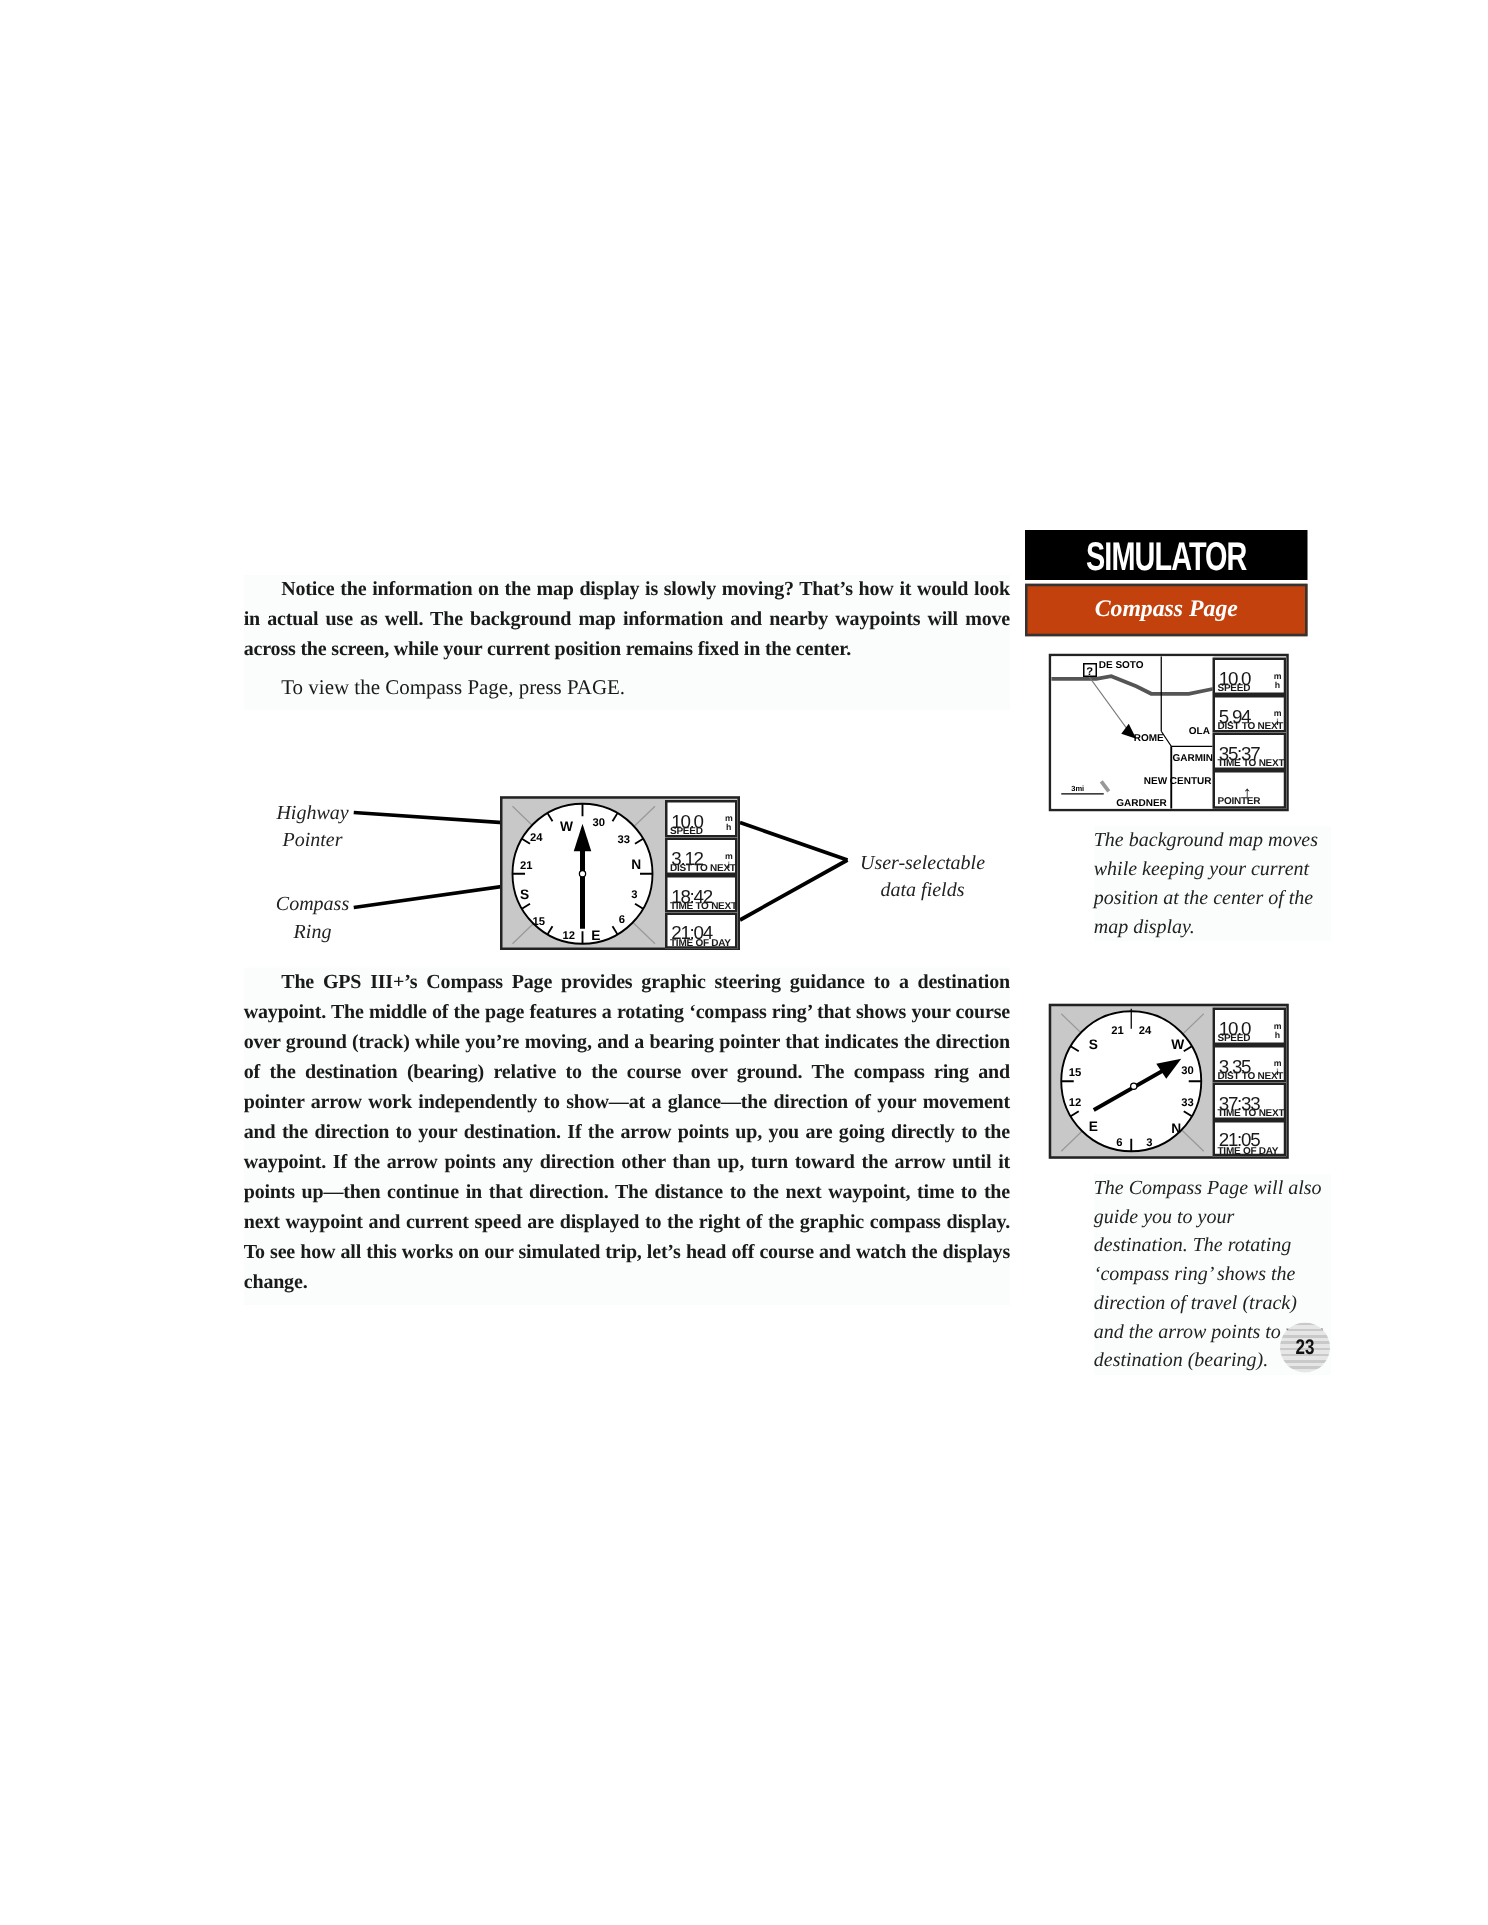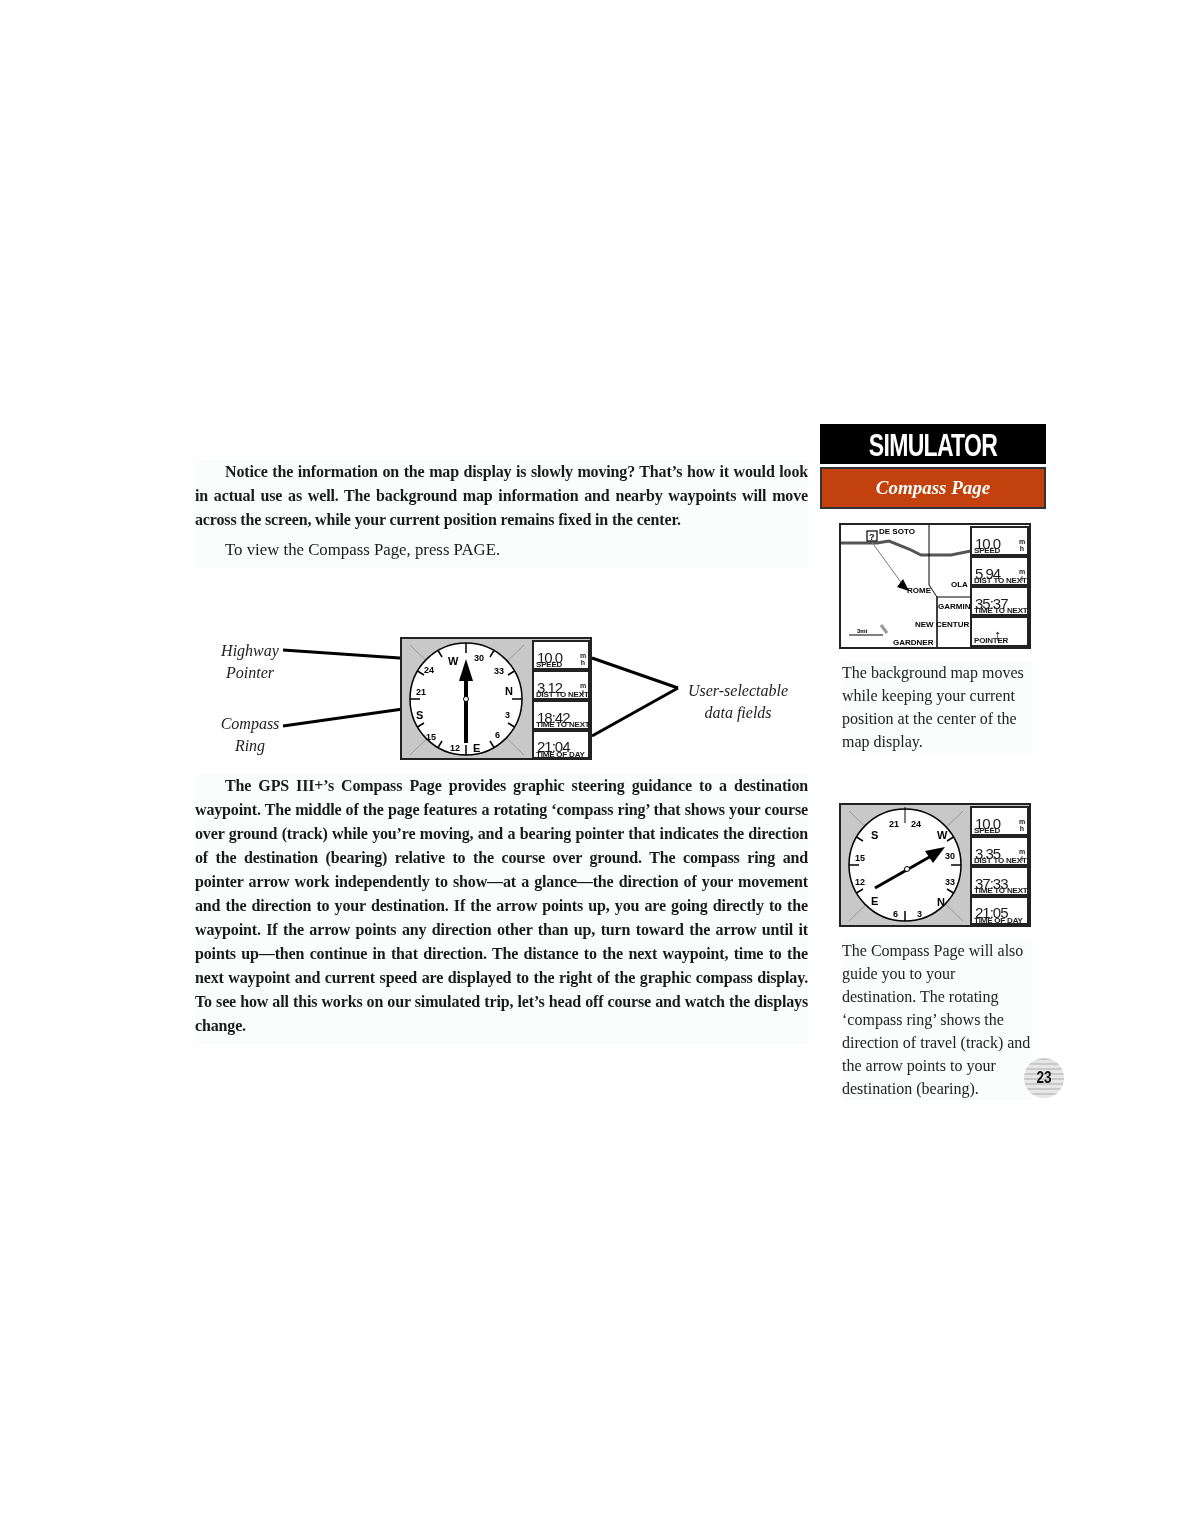--- a/index.html
+++ b/index.html
@@ -56,24 +56,26 @@
       color: #fff;
       font-style: italic;
       font-weight: bold;
       font-size: 19px;
       text-align: center;
       line-height: 38px;
     }
 
     
     .caption {
+      font-style: italic;
       font-size: 16px;
       line-height: 23px;
       color: #222;
       background: #fbfdfd;
+      margin-left: 33px;
     }
 
     
     .gps {
       background: #c8c8c8;
       border: 2px solid #222;
       box-sizing: border-box;
     }
     .field {
       position: absolute;

